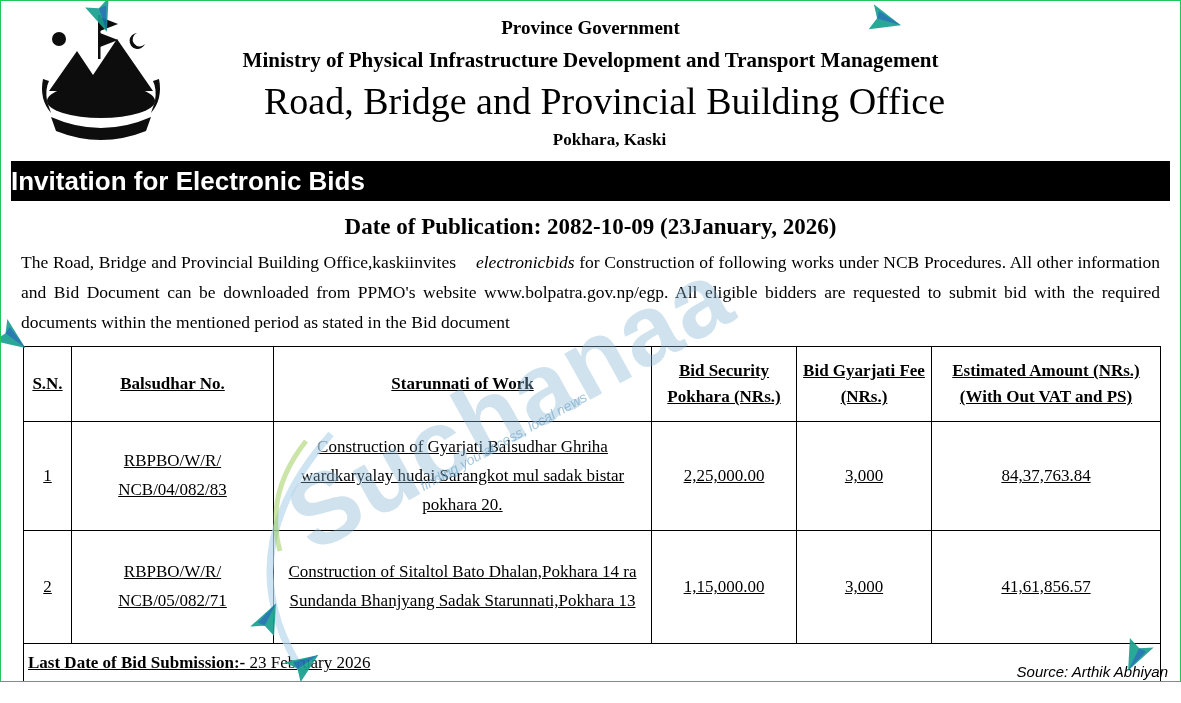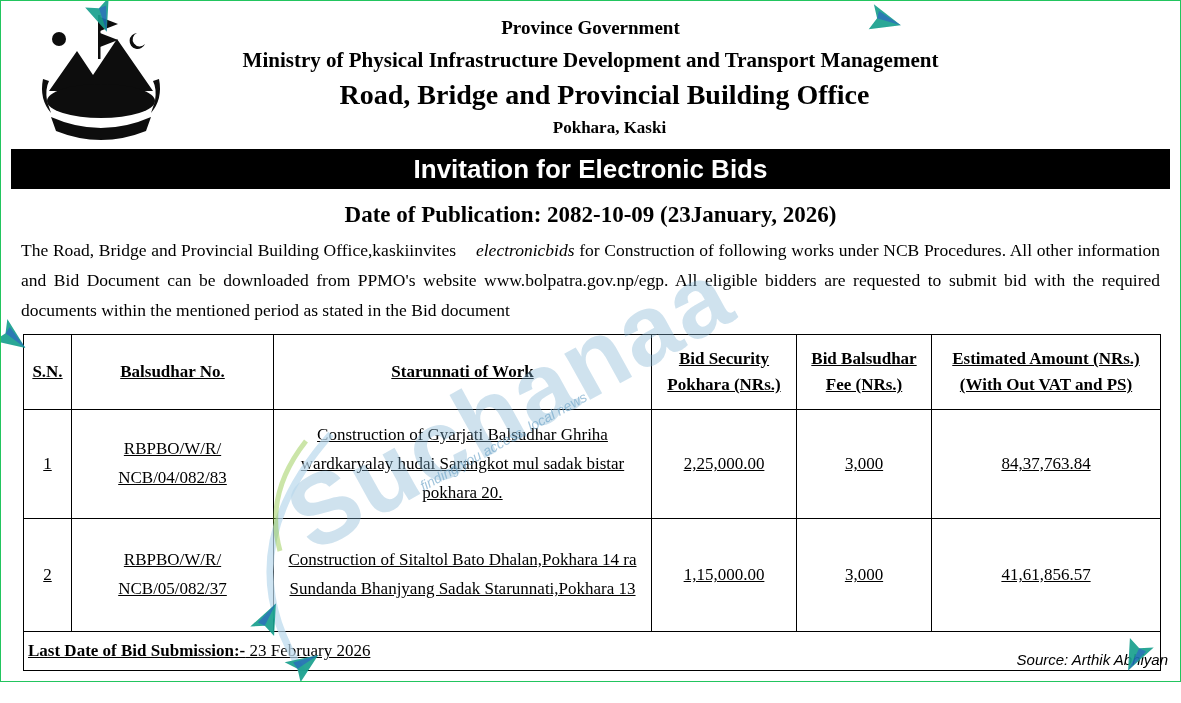--- a/index.html
+++ b/index.html
@@ -8,25 +8,25 @@
     border:1px solid #22c55e; background:#ffffff; color:#000;
     font-family:"Liberation Serif", serif; overflow:hidden;
   }
   .content { position:relative; z-index:1; }
 
   
   .logo { position:absolute; left:36px; top:8px; width:128px; height:140px; }
   .header { text-align:center; padding-top:16px; }
   .h-line1 { font-size:19px; font-weight:bold; }
   .h-line2 { font-size:21px; font-weight:bold; margin-top:9px; }
-  .h-line3 { font-size:28px; font-weight:bold; margin-top:6px;padding-left:28px; }
+  .h-line3 { font-size:38px; font-weight:normal; margin-top:6px;padding-left:28px; }
   .h-line4 { font-size:17px; font-weight:bold; margin-top:7px;padding-left:38px; }
 
   .banner {
-    margin:11px 10px 0; background:#000; color:#fff; text-align:center;
+    margin:11px 10px 0; background:#000; color:#fff; 
     font-family:"Liberation Sans", sans-serif; font-weight:bold;
     font-size:26px; height:40px; line-height:40px;
   }
 
   .pubdate { text-align:center; font-weight:bold; font-size:23px; margin-top:13px; }
 
   .intro {
     margin:7px 20px 9px; font-size:17.5px; line-height:1.72;
     text-align:justify;
   }
@@ -125,36 +125,36 @@
         <col class="c-sec">
           <col class="c-fee">
           <col class="c-est">
       </colgroup>
       <thead>
         <tr>
           <th>S.N.</th>
           <th>Balsudhar No.</th>
           <th>Starunnati of Work</th>
           <th>Bid Security Pokhara (NRs.)</th>
-          <th>Bid Balsudhar Fee (NRs.)</th>
+          <th>Bid Gyarjati Fee (NRs.)</th>
           <th>Estimated Amount (NRs.) (With Out VAT and PS)</th>
         </tr>
       </thead>
       <tbody>
         <tr class="r1">
           <td>1</td>
           <td class="contract">RBPBO/W/R/ NCB/04/082/83</td>
           <td class="desc">Construction of Gyarjati Balsudhar Ghriha wardkaryalay hudai Sarangkot mul sadak bistar pokhara 20.</td>
           <td>2,25,000.00</td>
           <td>3,000</td>
           <td>84,37,763.84</td>
         </tr>
         <tr class="r2">
           <td>2</td>
-          <td class="contract">RBPBO/W/R/ NCB/05/082/37</td>
+          <td class="contract">RBPBO/W/R/ NCB/05/082/71</td>
           <td class="desc">Construction of Sitaltol Bato Dhalan,Pokhara 14 ra Sundanda Bhanjyang Sadak Starunnati,Pokhara 13</td>
           <td>1,15,000.00</td>
           <td>3,000</td>
           <td>41,61,856.57</td>
         </tr>
         <tr class="lastdate">
           <td colspan="6"><span class="lbl">Last Date of Bid Submission:-</span><span> 23 February 2026</span></td>
         </tr>
       </tbody>
     </table>

